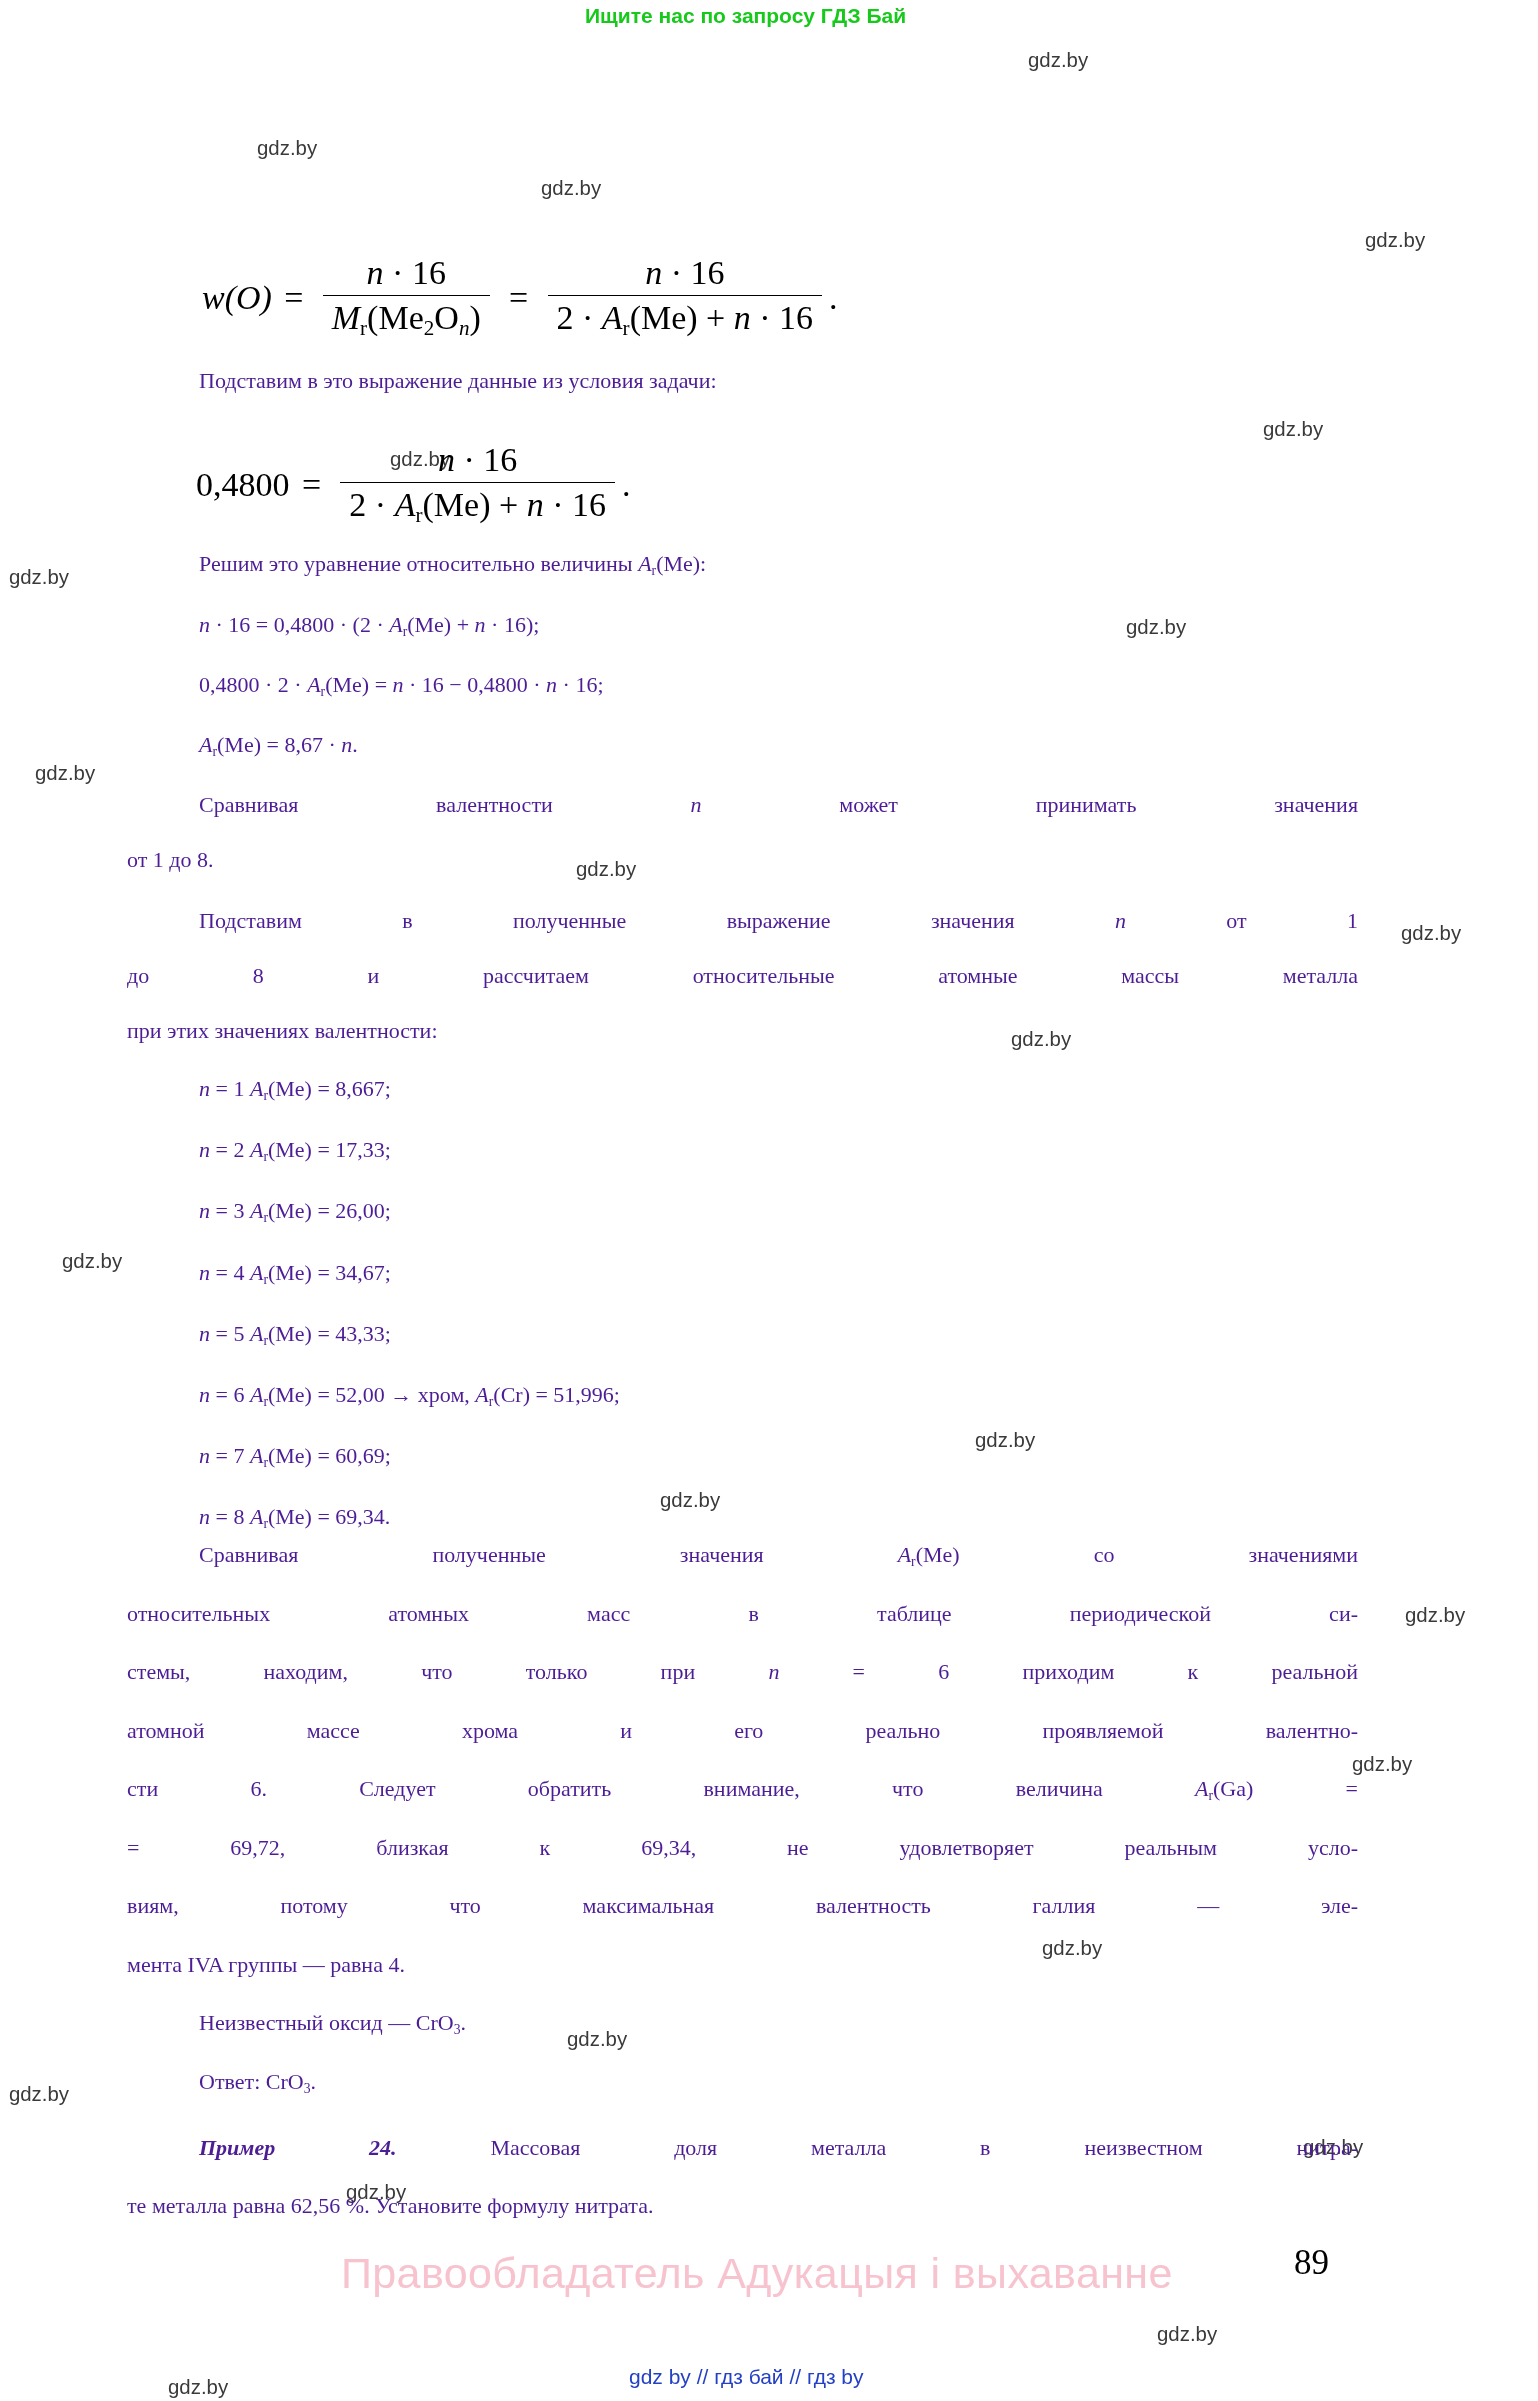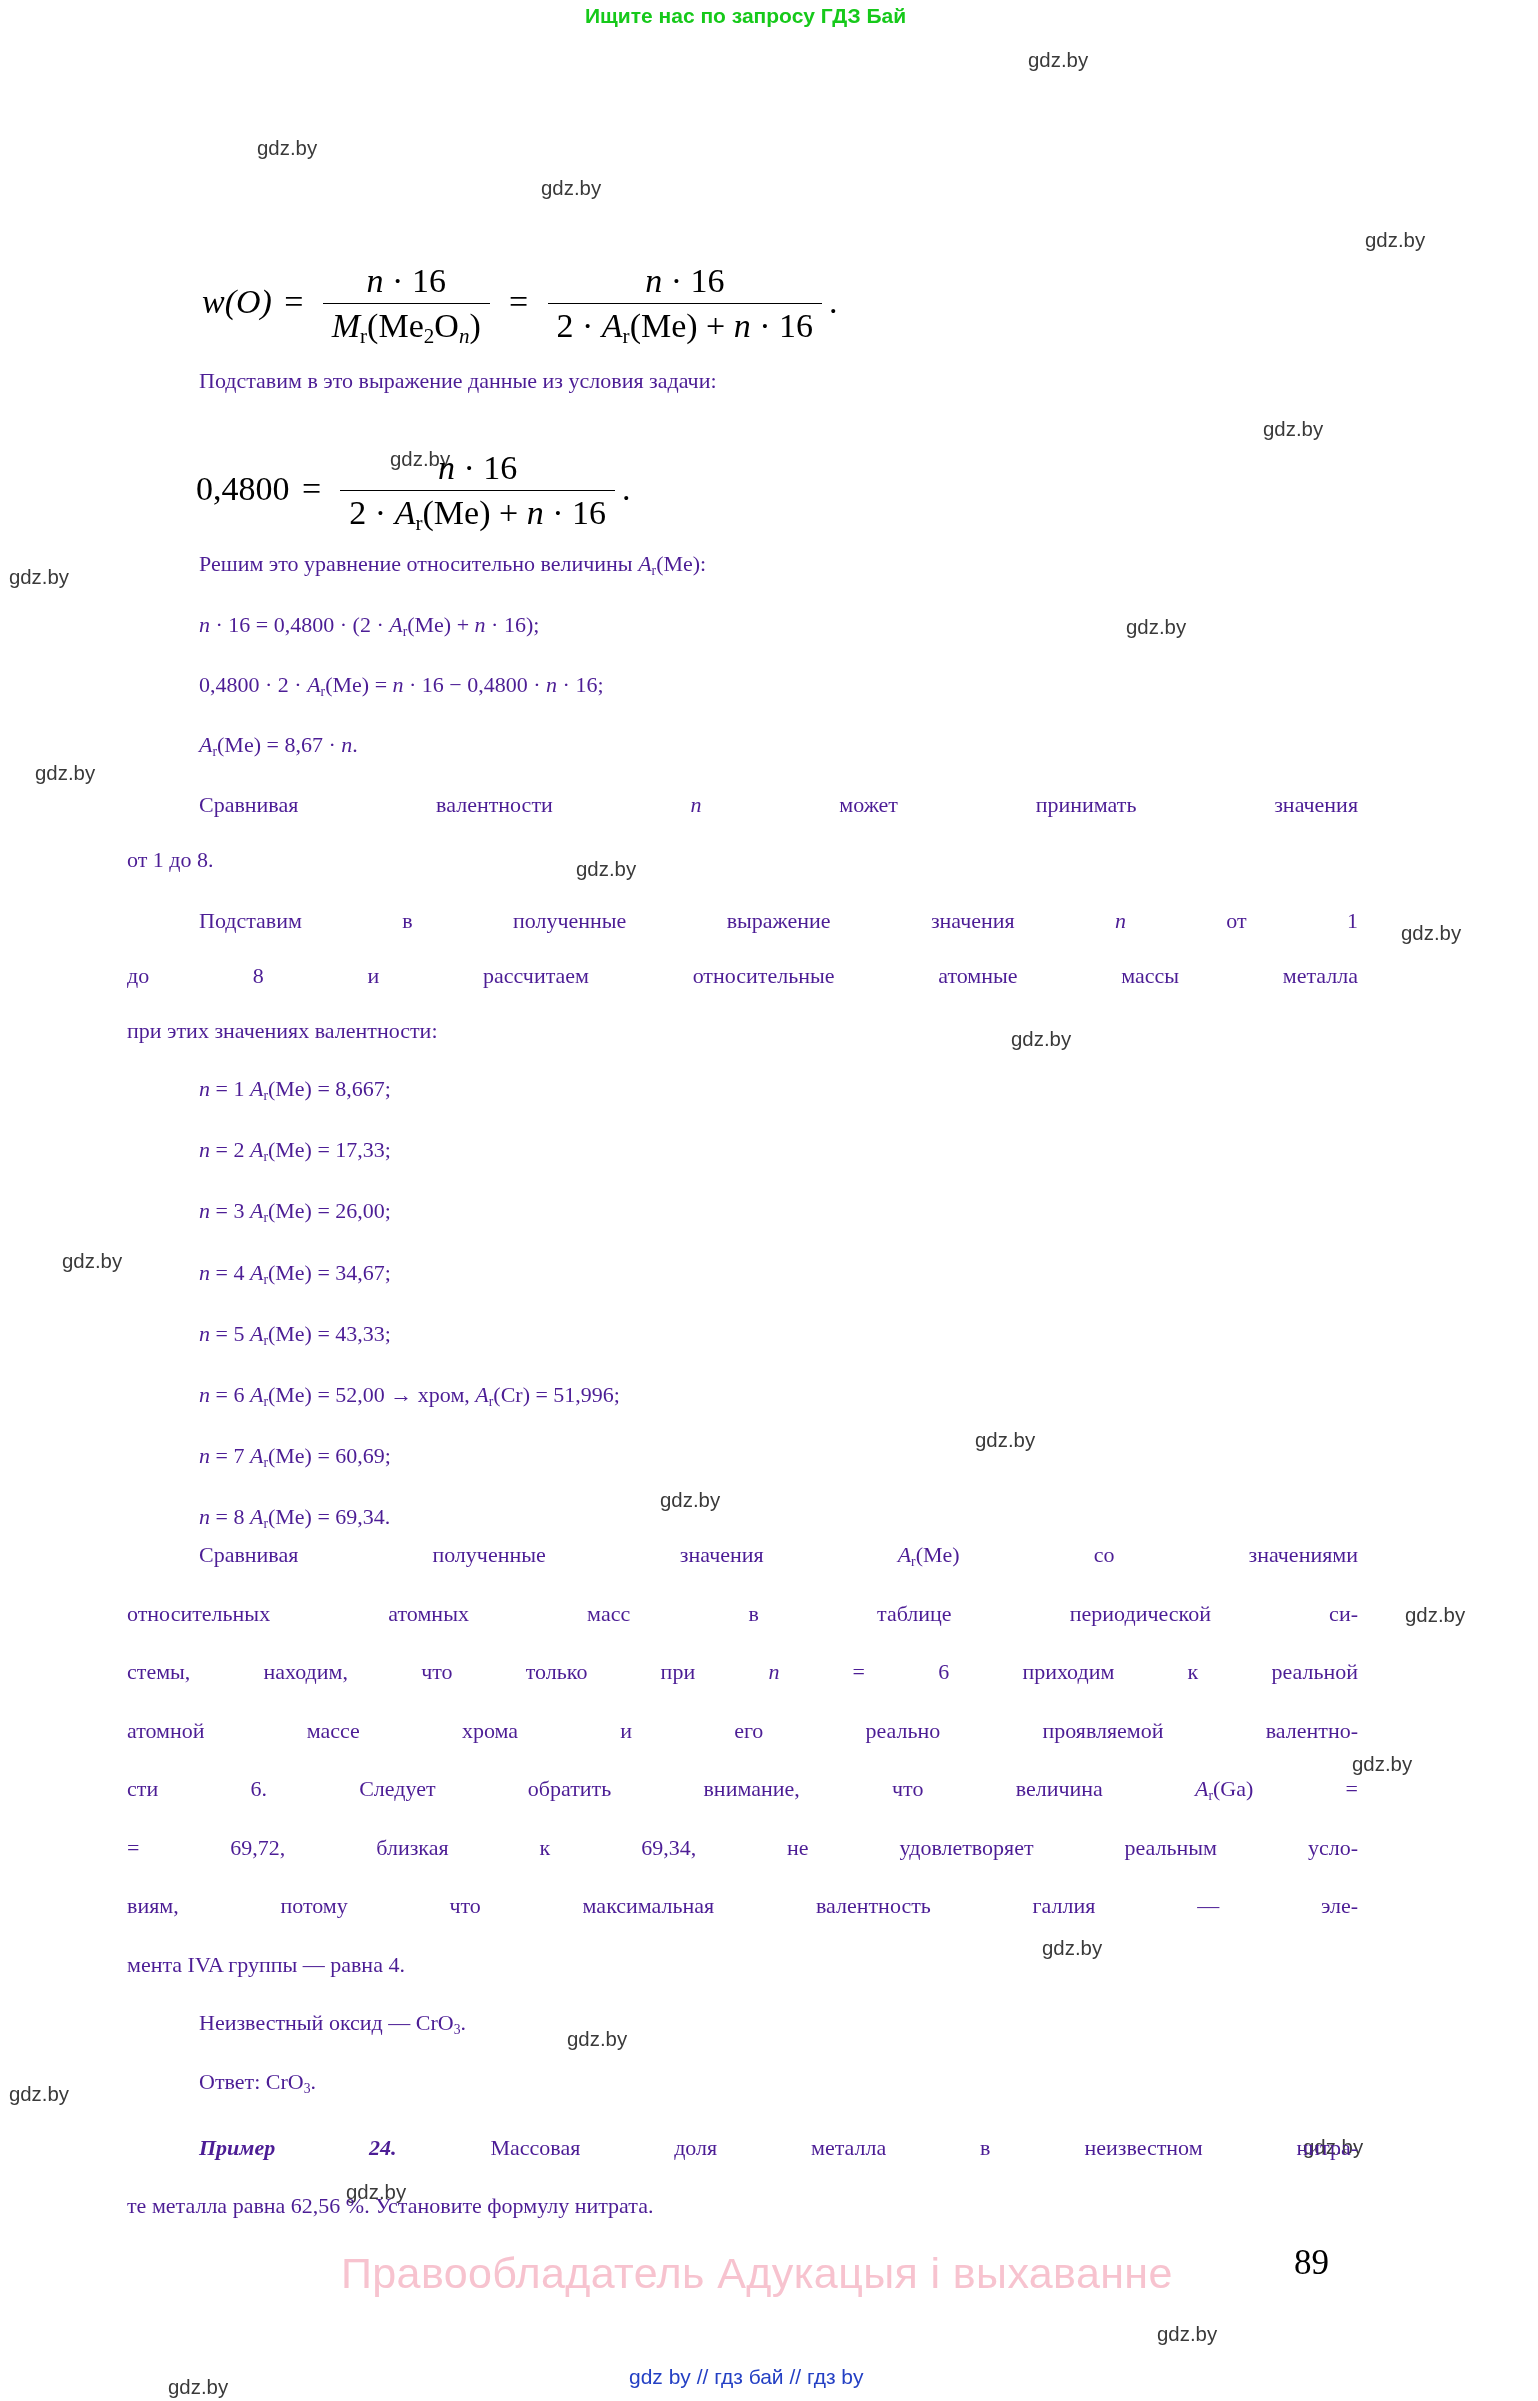--- a/index.html
+++ b/index.html
@@ -65,21 +65,21 @@
     font-size:34px;
     white-space:nowrap;
   }
   .frac {
     display:inline-flex;
     flex-direction:column;
     align-items:center;
     vertical-align:middle;
     margin:0 7px;
   }
-  .frac .num { padding:0 8.9px 2.7px 8.9px;margin-top:8px; }
+  .frac .num { padding:0 8.9px 2.7px 8.9px; }
   .frac .den { padding:3.5px 8.9px 0 8.9px; border-top:1.8px solid #000;text-align:center; }
   .op { margin:0 12.4px; }
   .pagenum {
     position:absolute;
     font-size:35px;
     font-family:"Liberation Serif", serif;
   }
   .ex-title { font-weight:bold; font-style:italic; }
 </style>
 </head>

